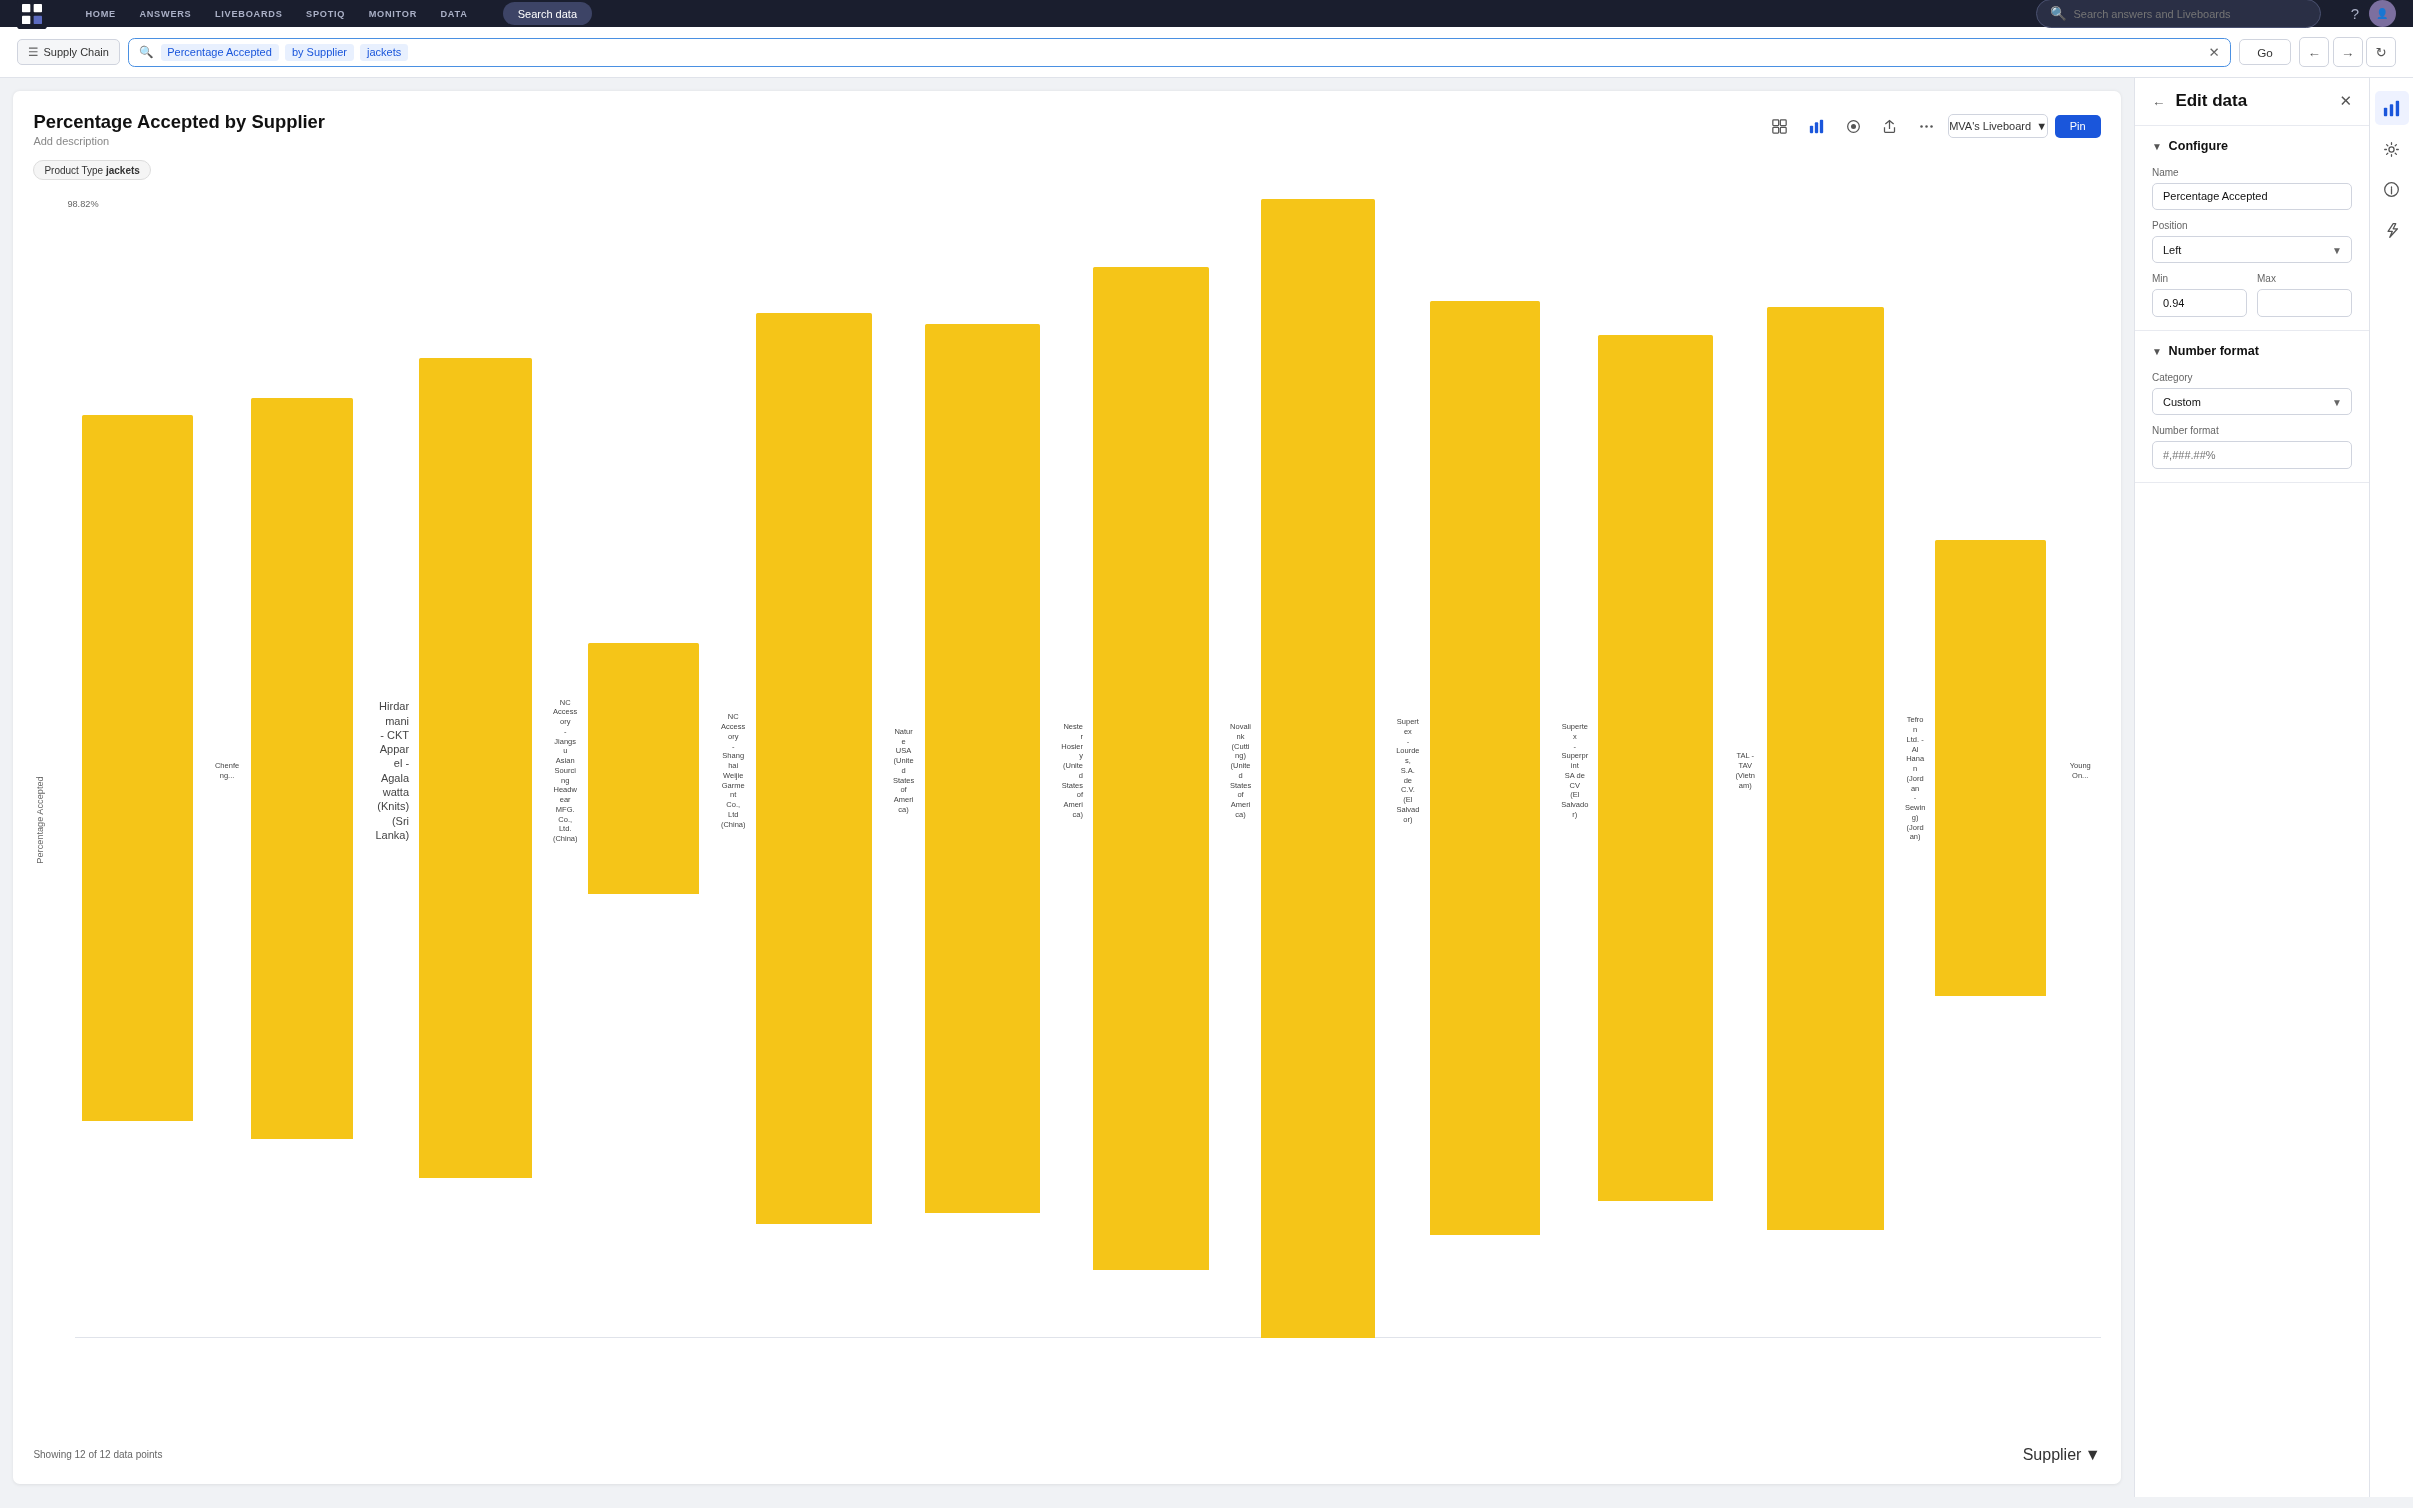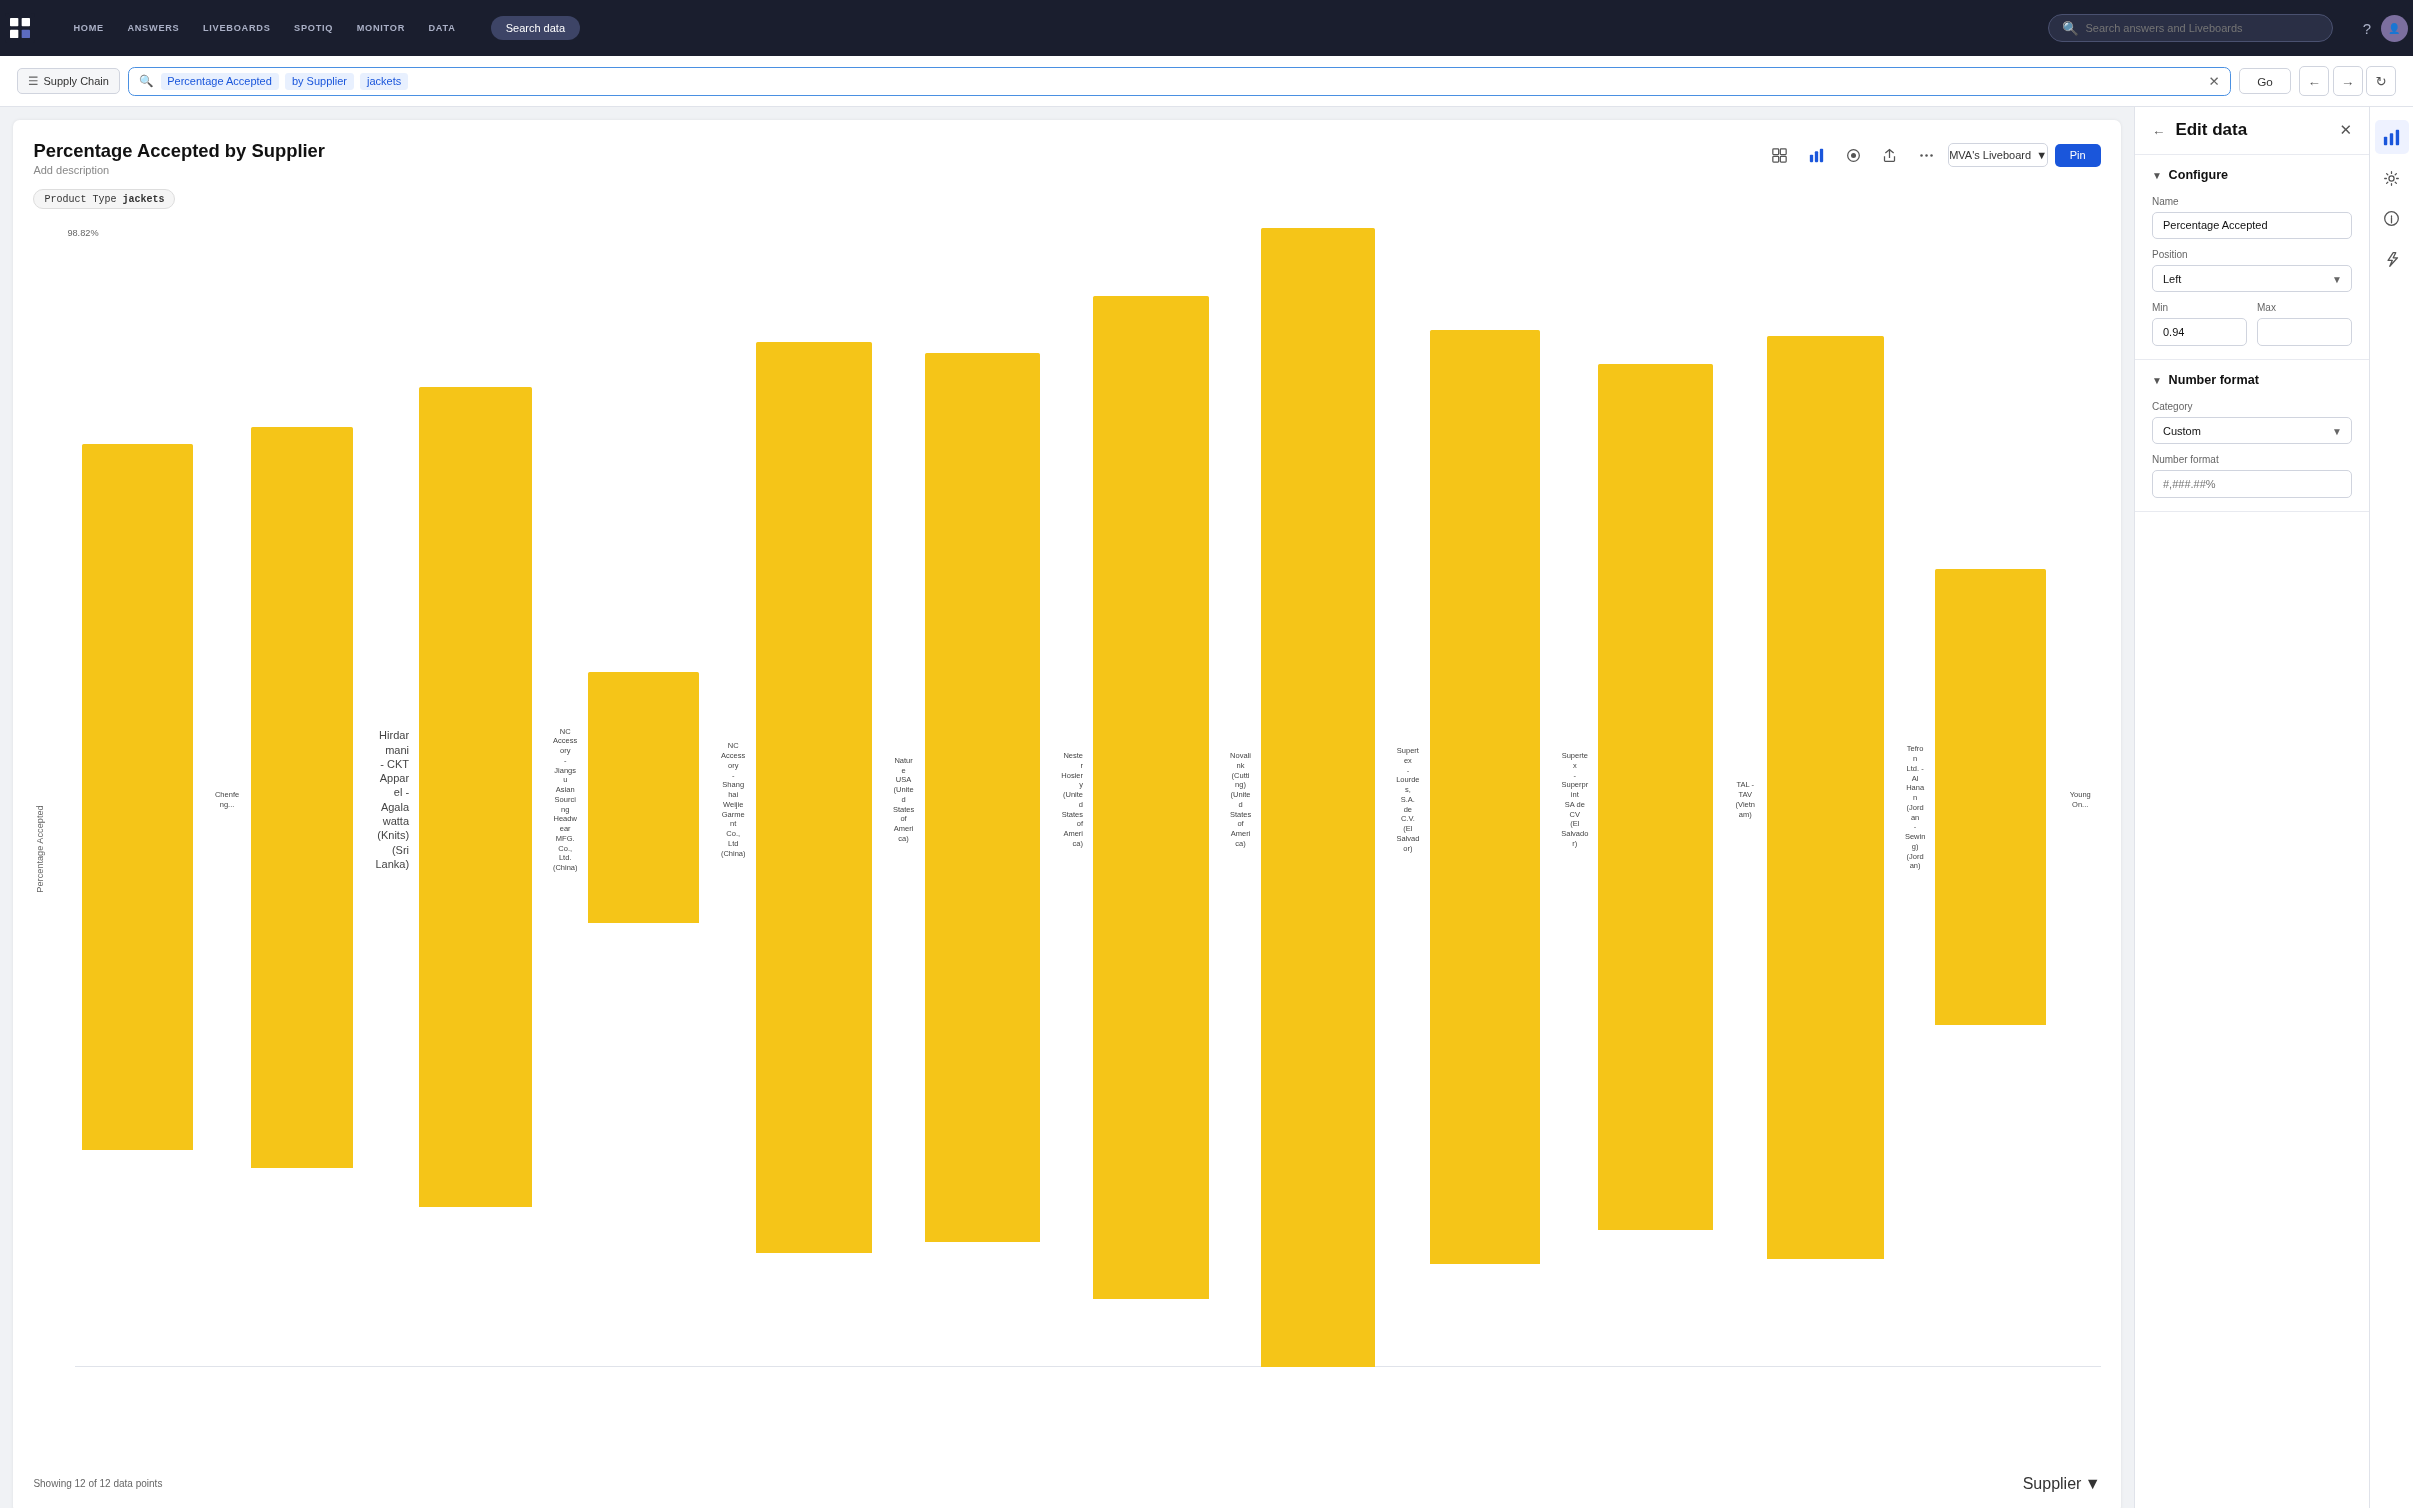--- a/index.html
+++ b/index.html
@@ -1,19 +1,19 @@
 <!DOCTYPE html>
 <html style="font-size:13.4px"><head>
   <meta charset="utf-8">
   <style>
     * { box-sizing: border-box; margin: 0; padding: 0; }
     body { font-family: -apple-system, BlinkMacSystemFont, 'Segoe UI', sans-serif; background: #f0f2f5; }
 
     
-    .nav { background: #1a1e2e; display: flex; align-items: center; padding: 0 5px; height: 56px; gap: 20px; }
+    .nav { background: #1a1e2e; display: flex; align-items: center; padding: 0 17px; height: 27px; gap: 20px; }
     .nav-logo { color: white; font-size: 18.4px; font-weight: bold; display: flex; align-items: center; margin-right: 10px; }
     .nav-logo svg { width: 30px; height: 30px; }
     .nav-links { display: flex; gap: 6.7px; }
     .nav-link { color: #aab0c6; font-size: 9.2px; font-weight: 600; letter-spacing: 0.08em; padding: 5px 8.4px; border-radius: 3.4px; cursor: pointer; text-transform: uppercase; }
     .nav-search-data { background: #3d4466; color: white; border: none; border-radius: 17px; padding: 5.9px 15px; font-size: 11px; cursor: pointer; margin-left: 6.7px; }
     .nav-search-answers { background: #2a2f45; border: 0.8px solid #4a5170; border-radius: 17px; padding: 5.9px 13.4px; display: flex; align-items: center; gap: 6.7px; flex: 1; max-width: 285px; margin-left: auto; }
     .nav-search-answers input { background: transparent; border: none; outline: none; color: #aab0c6; font-size: 11px; width: 100%; }
     .nav-icons { display: flex; align-items: center; gap: 10px; margin-left: 10px; }
     .nav-icon-btn { color: #aab0c6; font-size: 15px; cursor: pointer; }
     .nav-avatar { width: 27px; height: 27px; border-radius: 50%; background: #7c6f9f; display: flex; align-items: center; justify-content: center; color: white; font-size: 10px; overflow: hidden; cursor: pointer; }
@@ -39,21 +39,21 @@
     .chart-title { font-size: 18.4px; font-weight: 600; color: #111; }
     .chart-desc { font-size: 11px; color: #888; margin-top: 1.7px; cursor: pointer; }
     .chart-controls { display: flex; align-items: center; gap: 6.7px; }
     .ctrl-icon { width: 30px; height: 30px; display: flex; align-items: center; justify-content: center; border-radius: 5px; cursor: pointer; color: #555; border: 0.8px solid transparent; }
     .ctrl-icon.active { color: #1a56db; }
     .liveboard-btn { background: white; border: 0.8px solid #d0d4de; border-radius: 5px; padding: 5px 0; font-size: 11px; color: #333; cursor: pointer; display: flex; align-items: center; gap: 5px; justify-content: center; }
     .pin-btn { background: #1a56db; border: none; border-radius: 5px; padding: 5.9px 15px; font-size: 11px; color: white; cursor: pointer; font-weight: 500; }
 
     
     .filter-chips { display: flex; gap: 6.7px; margin: 10px 0; }
-    .filter-chip { background: #f5f5f5; border: 0.8px solid #ddd; border-radius: 13.4px; padding: 3.4px 10px; font-size: 10px; color: #333; font-family: Liberation Mono, monospace; }
+    .filter-chip { background: #f5f5f5; border: 0.8px solid #ddd; border-radius: 13.4px; padding: 3.4px 10px; font-size: 10px; color: #333; }
     .filter-chip strong { font-weight: 600; }
 
     
     .chart-wrapper { flex: 1; position: relative; }
     .chart-max-val { position: absolute; top: 8.4px; left: 34px; font-size: 9.2px; color: #666; }
     .bars-container { position: absolute; left: 42px; right: 0; top: 8.4px; bottom: 101px; display: flex; align-items: flex-end; gap: 10px; padding: 0 6.7px; }
     .bar-group { flex: 1; display: flex; flex-direction: row; align-items: center; gap: 21px; height: 100%; justify-content: flex-end; }
     .bar { background: #f5c518; border-radius: 1.7px 1.7px 0 0; width: 100%; min-width: 17px; }
     .bar-label { font-size: 8px; color: #444; text-align: center; line-height: 1.3; margin-top: 5px; max-width: 59px; }
     .chart-footer { display: flex; justify-content: space-between; align-items: center; margin-top: 6.7px; font-size: 10px; color: #666; }

